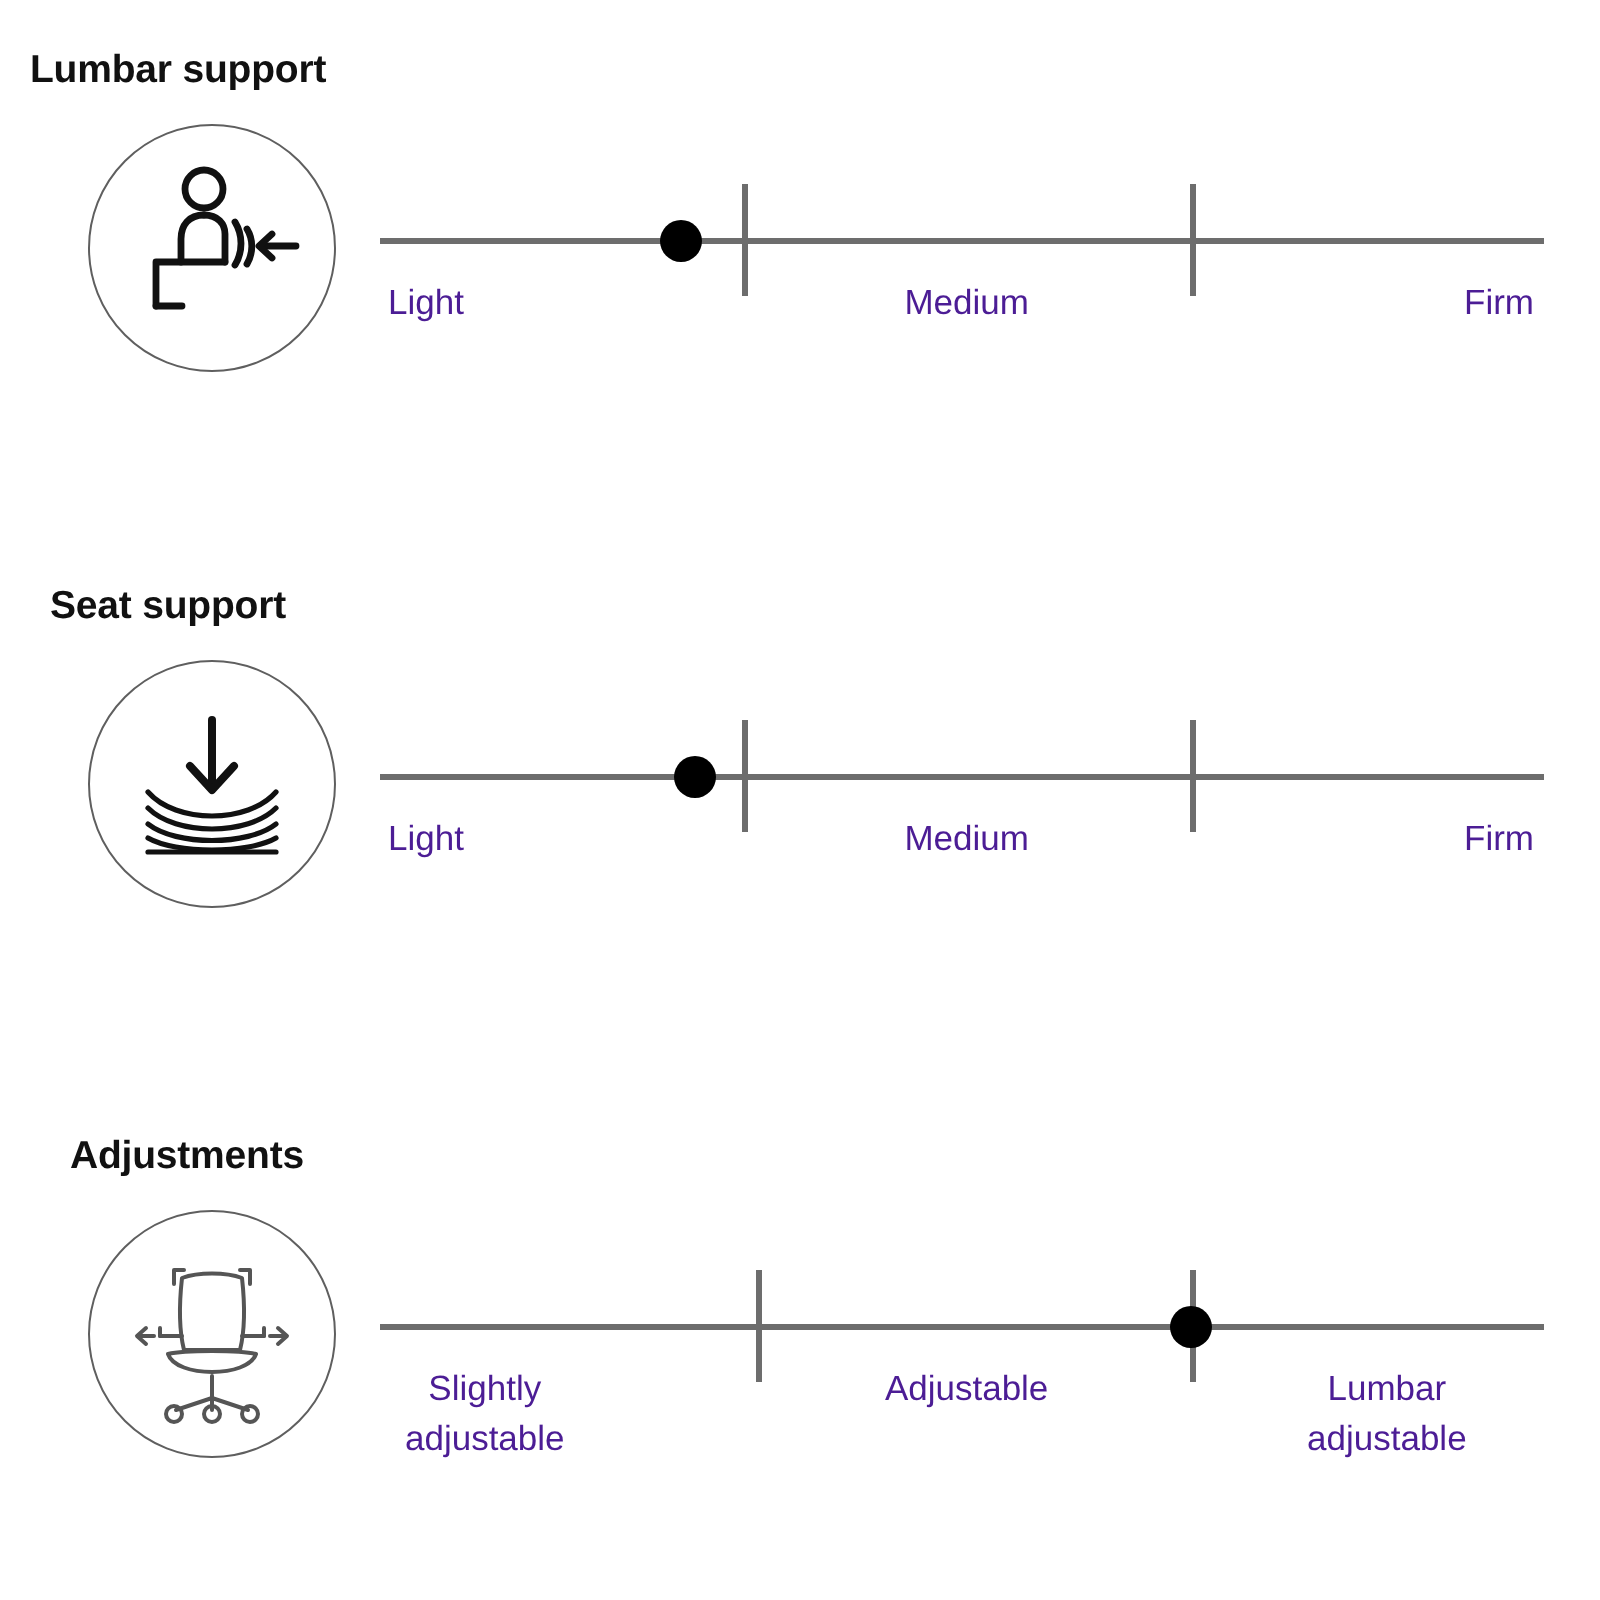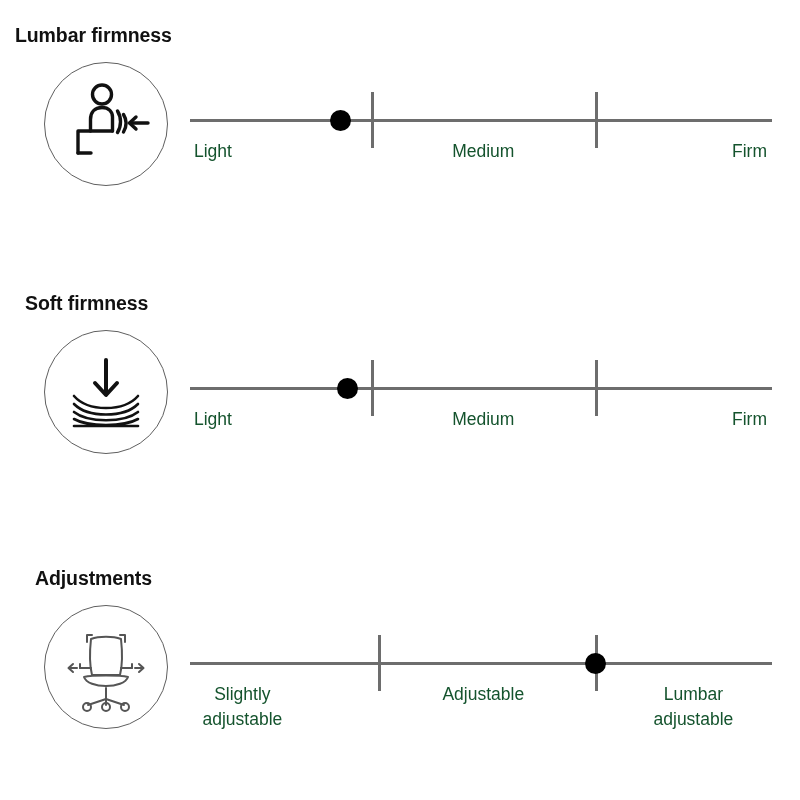--- a/index.html
+++ b/index.html
@@ -88,33 +88,33 @@
     margin-left: -10.5px;
     margin-top: -10.5px;
     border-radius: 50%;
     background: #000000;
   }
   .scale-label {
     position: absolute;
     top: 47px;
     font-size: 17.5px;
     line-height: 25px;
-    color: #14532d;
+    color: #4c1d95;
     white-space: pre-line;
     text-align: center;
     transform: translateX(-50%);
   }
   .scale-label.align-left  { transform: none; text-align: left; }
   .scale-label.align-right { transform: translateX(-100%); text-align: right; }
 </style>
 </head>
 <body>
 
 <section class="spec-row row-1">
-  <div class="row-title">Lumbar firmness</div>
+  <div class="row-title">Lumbar support</div>
 
   <div class="icon-badge">
     <svg width="92" height="92" viewBox="0 0 92 92" aria-hidden="true">
       <g fill="none" stroke="#111111" stroke-width="3.4" stroke-linecap="round" stroke-linejoin="round">
         <circle cx="42" cy="16.5" r="9.5"></circle>
         <path d="M42 29.5 c-7.5 0 -11.5 5 -11.5 12 l0 11.5 l-12.5 0 l0 22"></path>
         <path d="M30.5 53 l22 0"></path>
         <path d="M52.5 53 l0 -14 c0 -5 -3.5 -9.5 -10.5 -9.5"></path>
         <path d="M18 75 l13 0"></path>
         <path d="M57.5 33 c4 6.5 4 15 0 21.5"></path>
@@ -132,21 +132,21 @@
     <div class="scale-tick" style="left:31.1%"></div>
     <div class="scale-tick" style="left:69.6%"></div>
     <div class="scale-dot" style="left:25.9%"></div>
     <div class="scale-label align-left" style="left:4px">Light</div>
     <div class="scale-label" style="left:50.4%">Medium</div>
     <div class="scale-label align-right" style="left:577px">Firm</div>
   </div>
 </section>
 
 <section class="spec-row row-2">
-  <div class="row-title">Soft firmness</div>
+  <div class="row-title">Seat support</div>
 
   <div class="icon-badge">
     <svg width="92" height="92" viewBox="0 0 92 92" aria-hidden="true">
       <g stroke="#111111" stroke-width="4" stroke-linecap="round" stroke-linejoin="round" fill="none">
         <line x1="46" y1="14" x2="46" y2="48"></line>
         <polyline points="35,37 46,49 57,37"></polyline>
       </g>
       <g fill="none" stroke="#111111" stroke-width="2.6" stroke-linecap="round">
         <path d="M14 50 C28 66 64 66 78 50"></path>
         <path d="M14 58 C28 72 64 72 78 58"></path>

